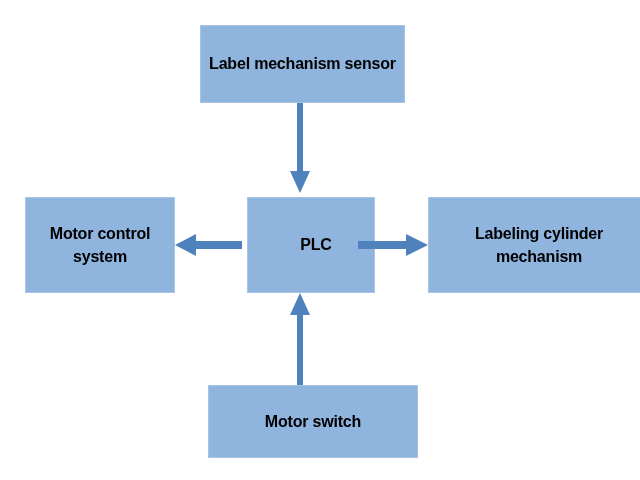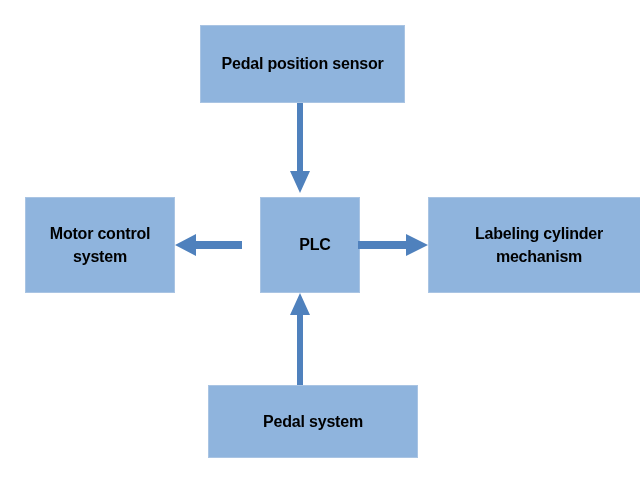--- a/index.html
+++ b/index.html
@@ -31,57 +31,57 @@
     letter-spacing: -0.2px;
     padding: 2px 6px;
   }
   .node-label {
     display: block;
     width: 100%;
   }
   
   #node-sensor   { left: 200px; top: 25px;  width: 205px; height: 78px; }
   #node-motor    { left: 25px;  top: 197px; width: 150px; height: 96px; }
-  #node-plc      { left: 260px; top: 197px; width: 100px; height: 96px; padding-left: 16px; }
+  #node-plc      { left: 247px; top: 197px; width: 128px; height: 96px; padding-left: 16px; }
   #node-cylinder { left: 428px; top: 197px; width: 222px; height: 96px; }
   #node-pedal    { left: 208px; top: 385px; width: 210px; height: 73px; }
 
   .arrow {
     position: absolute;
   }
   .arrow svg { display: block; overflow: visible; }
 
   #arrow-sensor-plc { left: 288px; top: 103px; width: 24px; height: 94px; }
   #arrow-plc-motor  { left: 175px; top: 232px; width: 67px; height: 26px; }
   #arrow-plc-cyl    { left: 358px; top: 232px; width: 70px; height: 26px; }
   #arrow-pedal-plc  { left: 288px; top: 293px; width: 24px; height: 92px; }
 </style>
 </head>
 <body>
 
 <div id="canvas">
 
   <div class="node" id="node-sensor">
-    <span class="node-label">Pedal position sensor</span>
+    <span class="node-label">Label mechanism sensor</span>
   </div>
 
   <div class="node" id="node-motor">
     <span class="node-label">Motor control system</span>
   </div>
 
   <div class="node" id="node-plc">
     <span class="node-label">PLC</span>
   </div>
 
   <div class="node" id="node-cylinder">
     <span class="node-label">Labeling cylinder mechanism</span>
   </div>
 
   <div class="node" id="node-pedal">
-    <span class="node-label">Pedal system</span>
+    <span class="node-label">Motor switch</span>
   </div>
 
   <div class="arrow" id="arrow-sensor-plc">
     <svg viewBox="0 0 24 94" width="24" height="94">
       <polygon points="9,0 15,0 15,68 22,68 12,90 2,68 9,68" fill="#4f81bd"></polygon>
     </svg>
   </div>
 
   <div class="arrow" id="arrow-plc-motor">
     <svg viewBox="0 0 67 26" width="67" height="26">

